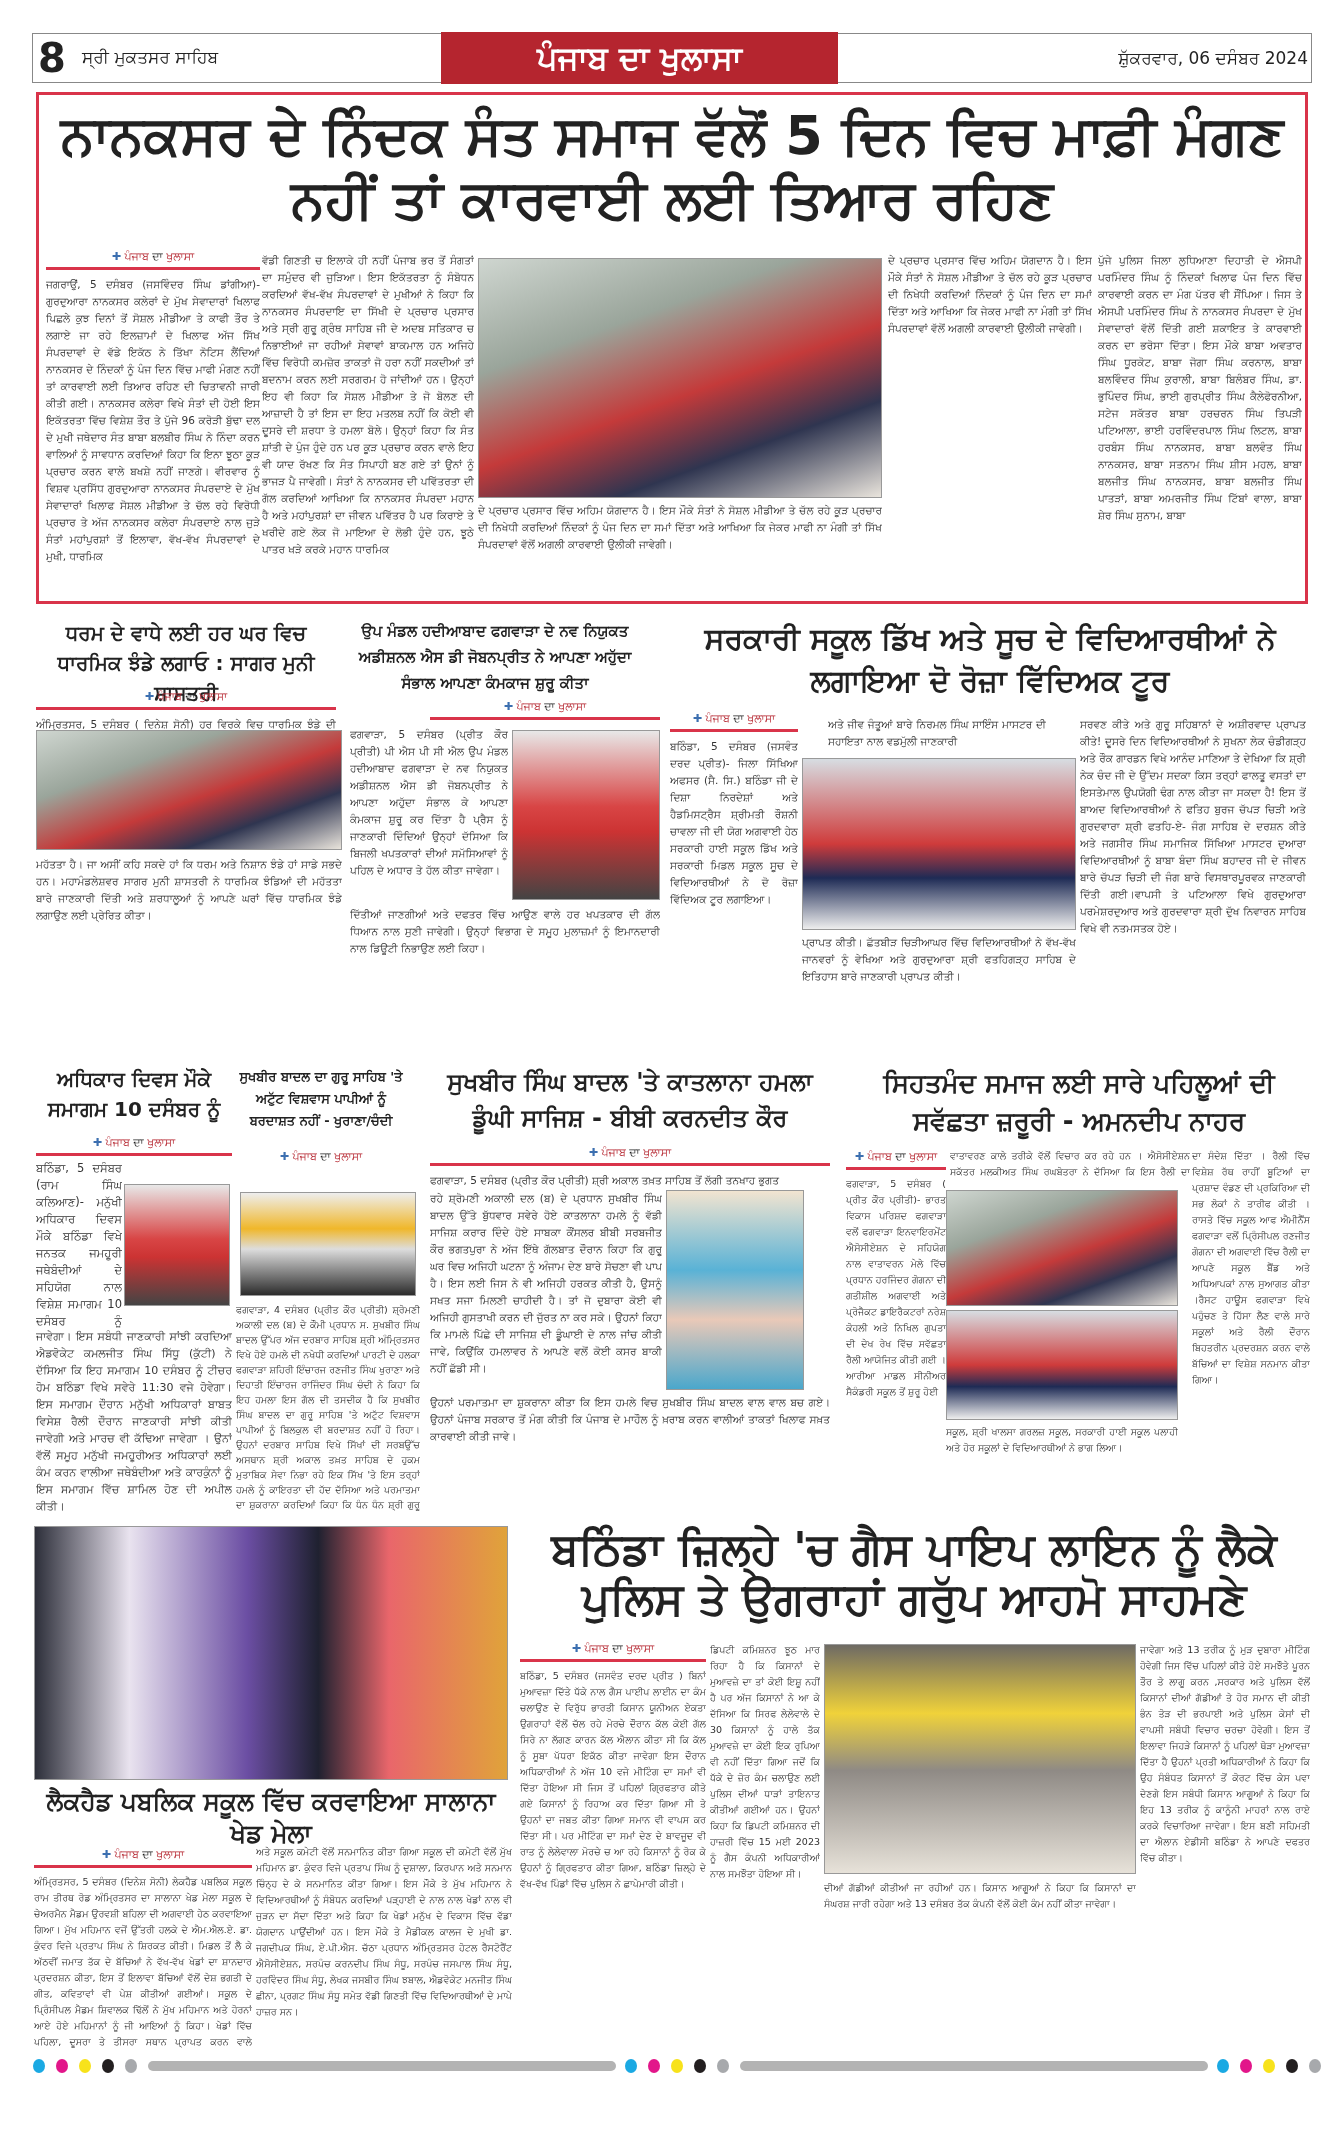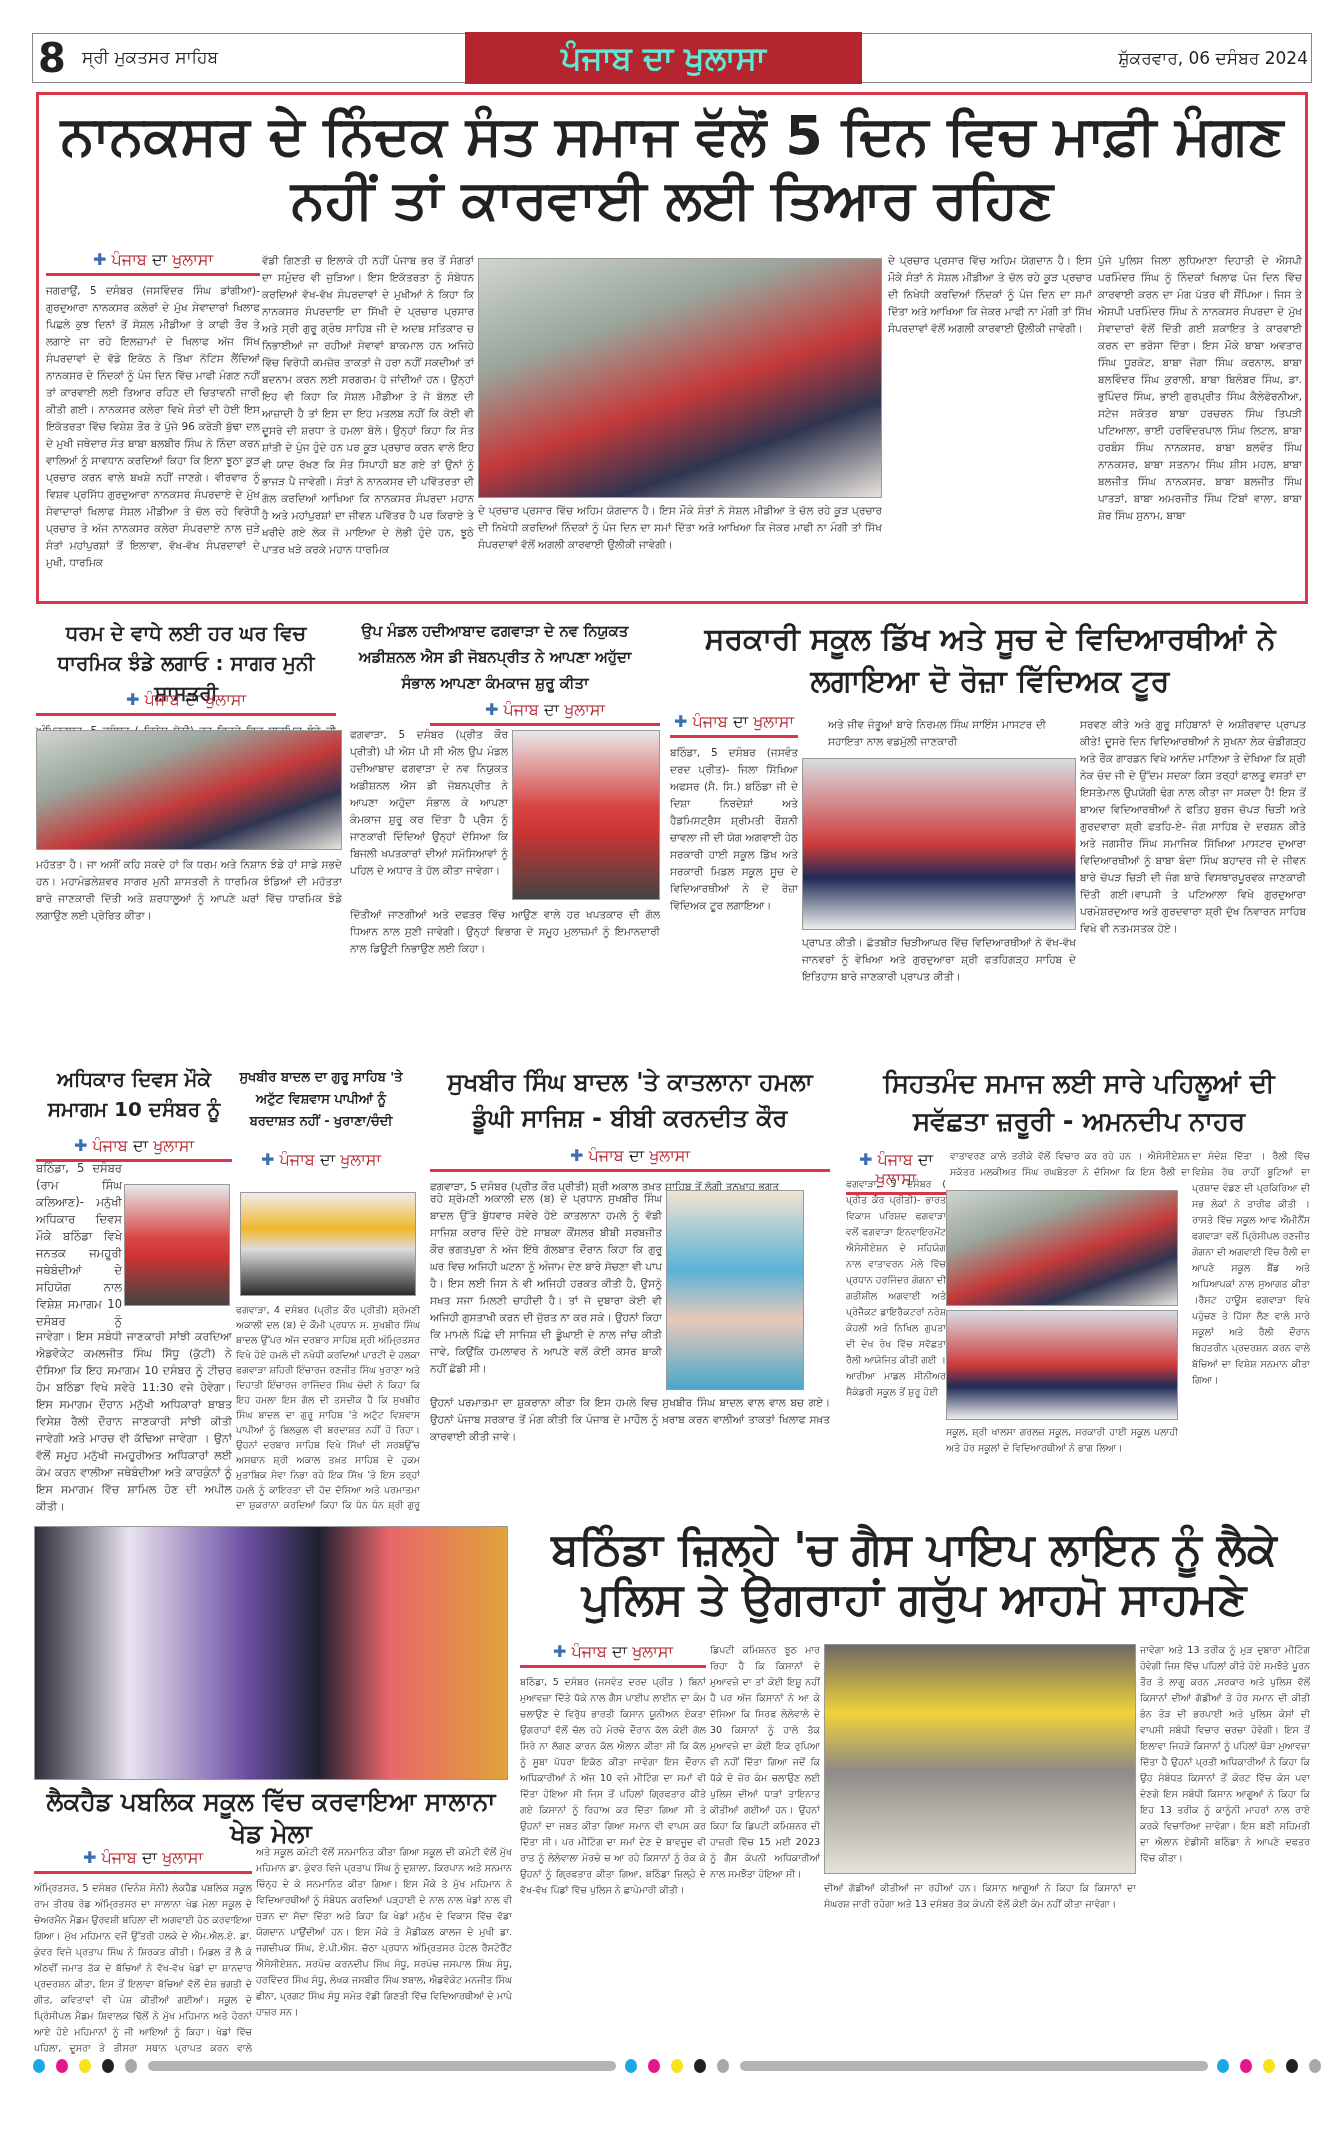--- a/index.html
+++ b/index.html
@@ -1,26 +1,26 @@
 <!DOCTYPE html>
 <html><head>
 <meta charset="utf-8">
 <style>
   * { box-sizing: border-box; margin: 0; padding: 0; }
   body { width: 1344px; height: 2146px; background: #fff; font-family: "DejaVu Sans", sans-serif; color: #222; position: relative; overflow: hidden; }
   .abs { position: absolute; }
   .masthead { left: 32px; top: 33px; width: 1280px; height: 50px; border: 1px solid #888; }
   .page-num { left: 38px; top: 36px; font-size: 40px; font-weight: bold; line-height: 44px; }
   .edition { left: 82px; top: 47px; font-size: 17px; }
-  .brand { left: 441px; top: 32px; width: 397px; height: 52px; background: #b5252f; color: #5eead4; font-size: 32px; font-weight: bold; text-align: center; line-height: 52px; margin-left: 24px; }
+  .brand { left: 441px; top: 32px; width: 397px; height: 52px; background: #b5252f; color: #ffffff; font-size: 32px; font-weight: bold; text-align: center; line-height: 52px; }
   .date { right: 36px; top: 48px; font-size: 17px; }
   .lead-box { left: 36px; top: 92px; width: 1272px; height: 512px; border: 3px solid #d9344a; }
   .lead-title { left: 40px; top: 104px; width: 1264px; text-align: center; font-size: 54px; font-weight: bold; line-height: 64px; color: #222; }
   .col { font-size: 10.5px; line-height: 17px; text-align: justify; color: #333; overflow: hidden; }
-  .tag { font-size: 16px; color: #b5252f; text-align: center; border-bottom: 3px solid #d9344a; padding-bottom: 4px; margin-bottom: 6px; }
+  .tag { font-size: 11px; color: #b5252f; text-align: center; border-bottom: 3px solid #d9344a; padding-bottom: 4px; margin-bottom: 6px; }
   .tag .plus { color: #3c6fb0; }
   .tag .a { color: #222; }
   .photo { background: linear-gradient(135deg,#8a7f73,#c9b9a3 40%,#6f6a63 70%,#b19c80); border: 1px solid #999; }
   .photo.people { background: linear-gradient(160deg,#cfd6d0 0%,#9aa59b 30%,#c43a3a 55%,#2f3550 75%,#e9e4dc 100%); }
   .photo.red { background: linear-gradient(180deg,#e8e8e8 0%,#d84545 45%,#c33 60%,#444 100%); }
   .photo.blue { background: linear-gradient(180deg,#f2e4d0 0%,#59b2d6 40%,#e9c9b8 65%,#4aa7cc 100%); }
   .photo.school { background: linear-gradient(180deg,#d7dde2 0%,#cf3b3b 50%,#1e2b55 70%,#eee 100%); }
   .photo.turban { background: linear-gradient(180deg,#eee 0%,#f0b72a 35%,#ddd 55%,#2c2c2c 100%); }
   .photo.sport { background: linear-gradient(90deg,#2d2f3a 0%,#e9e3ef 20%,#6b4ea3 45%,#1f2130 60%,#e9666b 75%,#e0a33a 100%); }
   .photo.farmer { background: linear-gradient(180deg,#6e6a64 0%,#f0d23a 30%,#8f8a85 55%,#e7e2d9 100%); }

